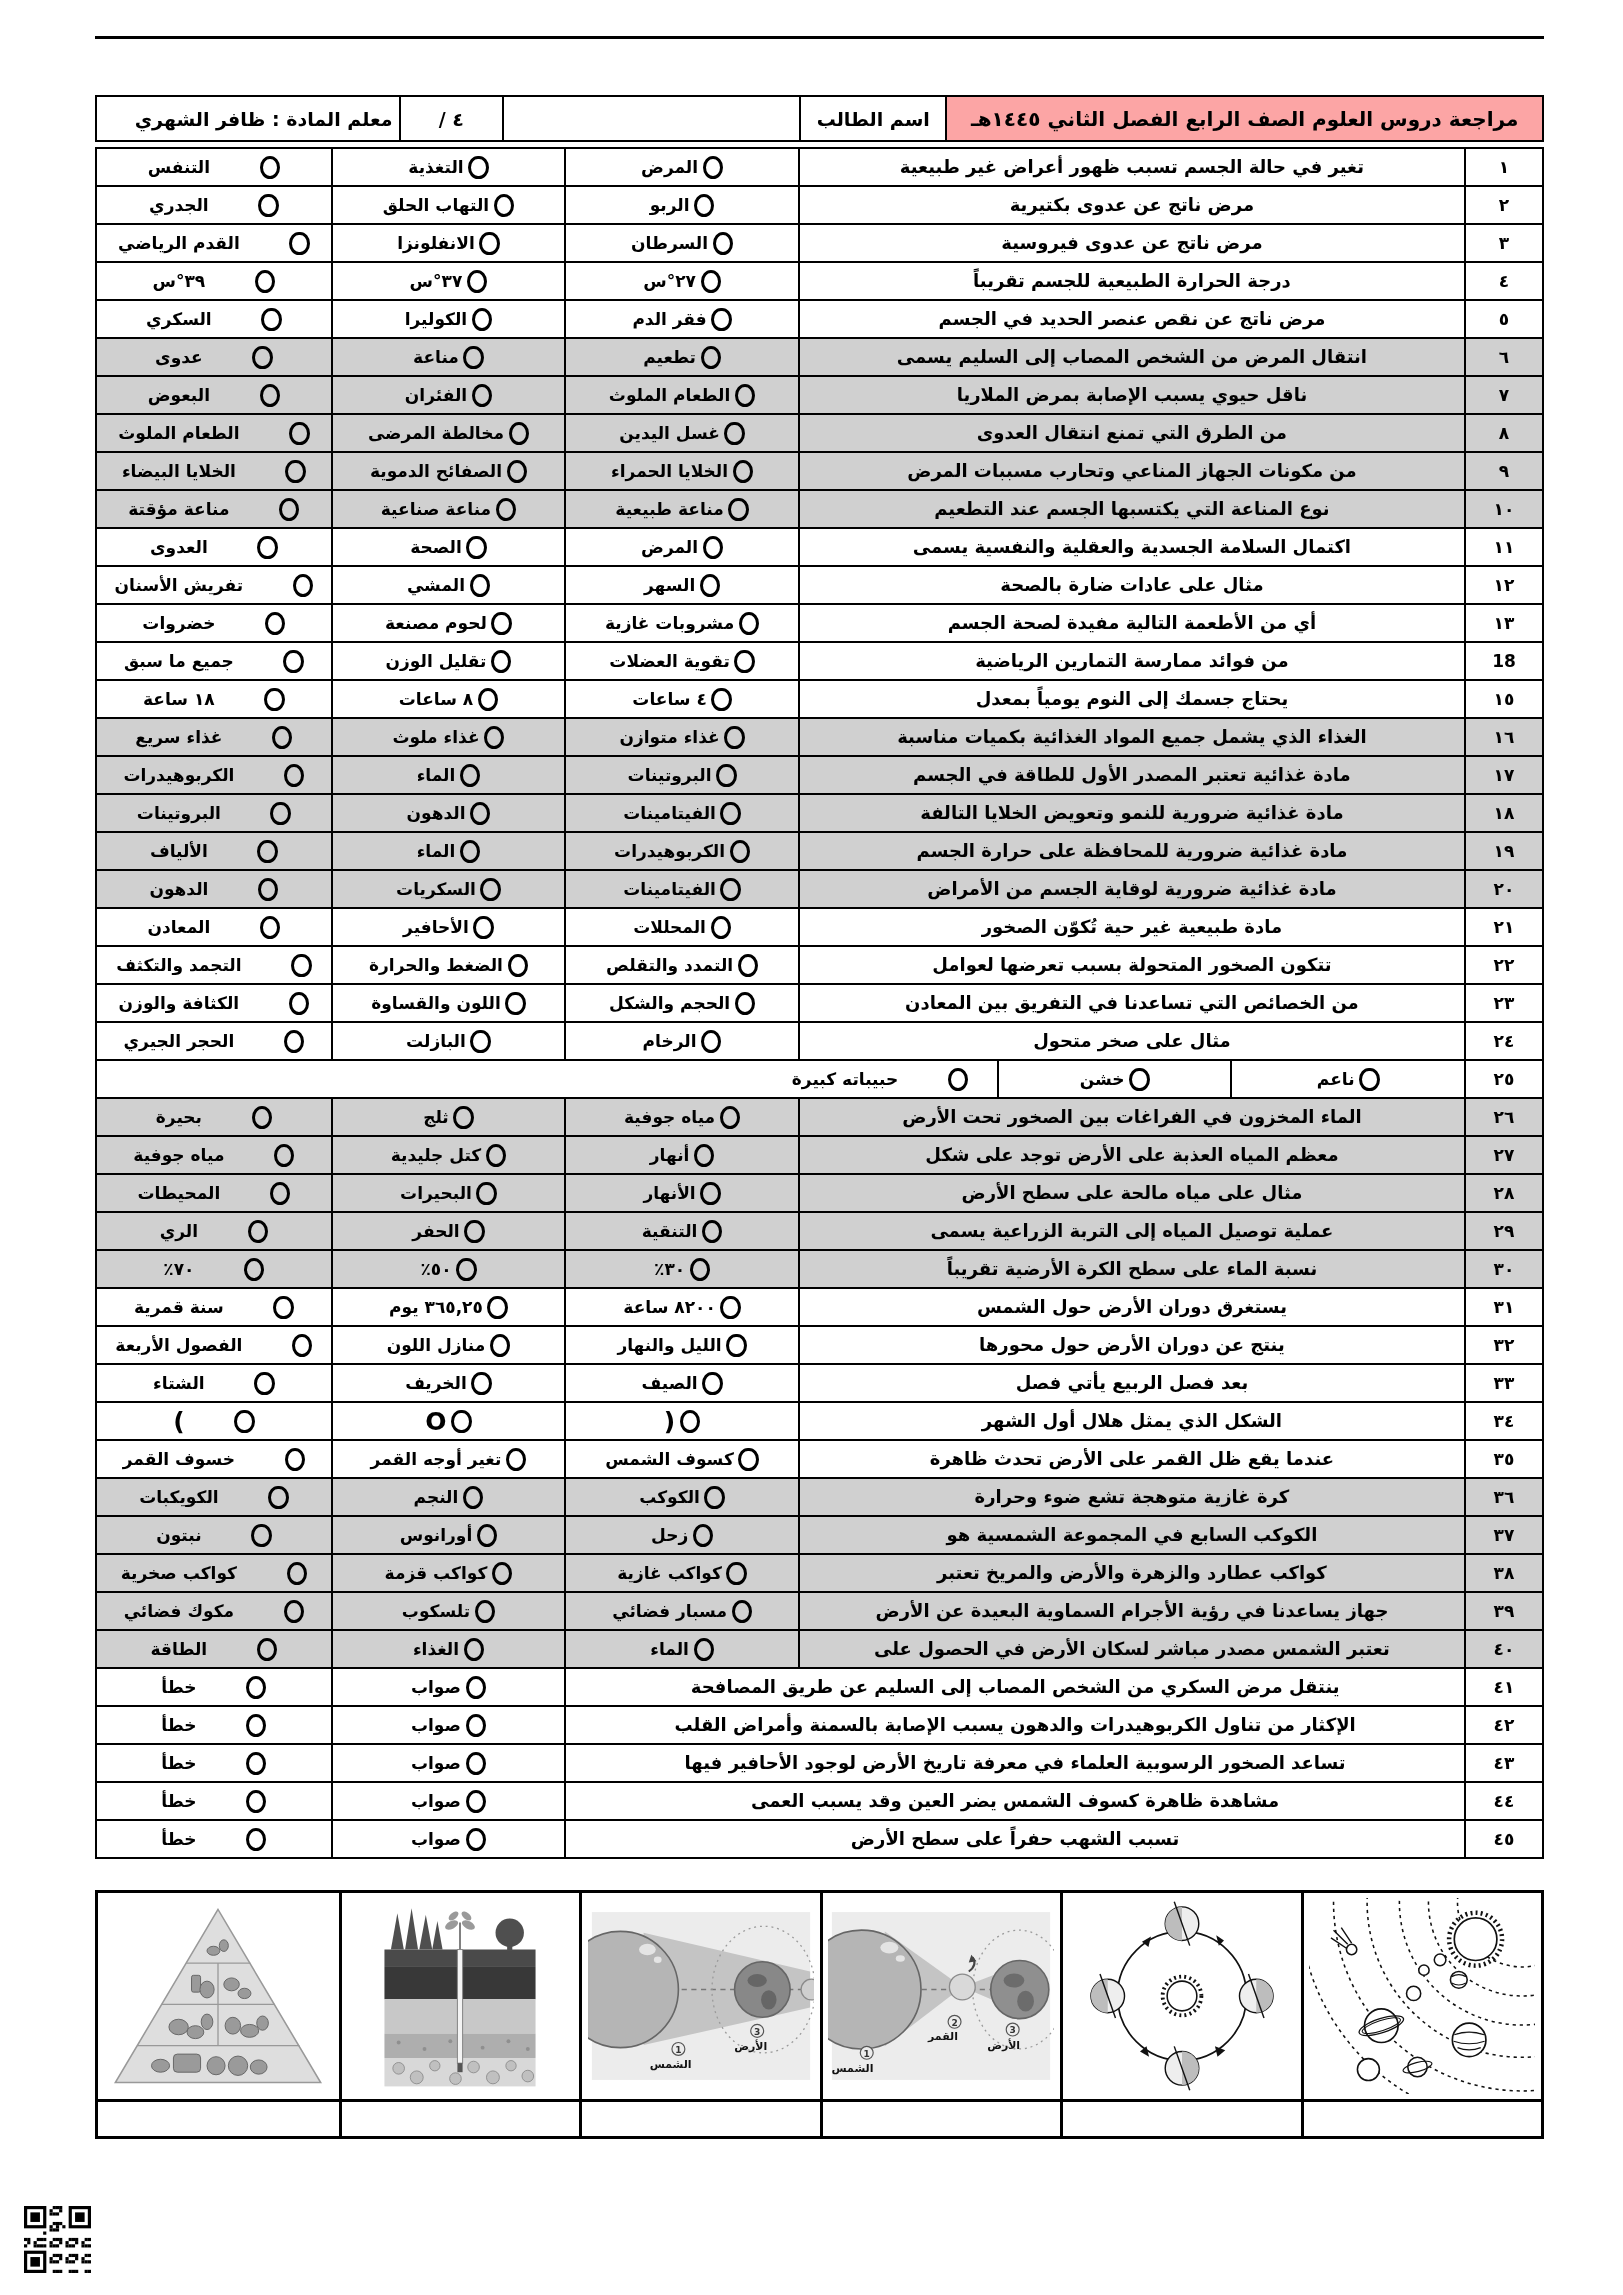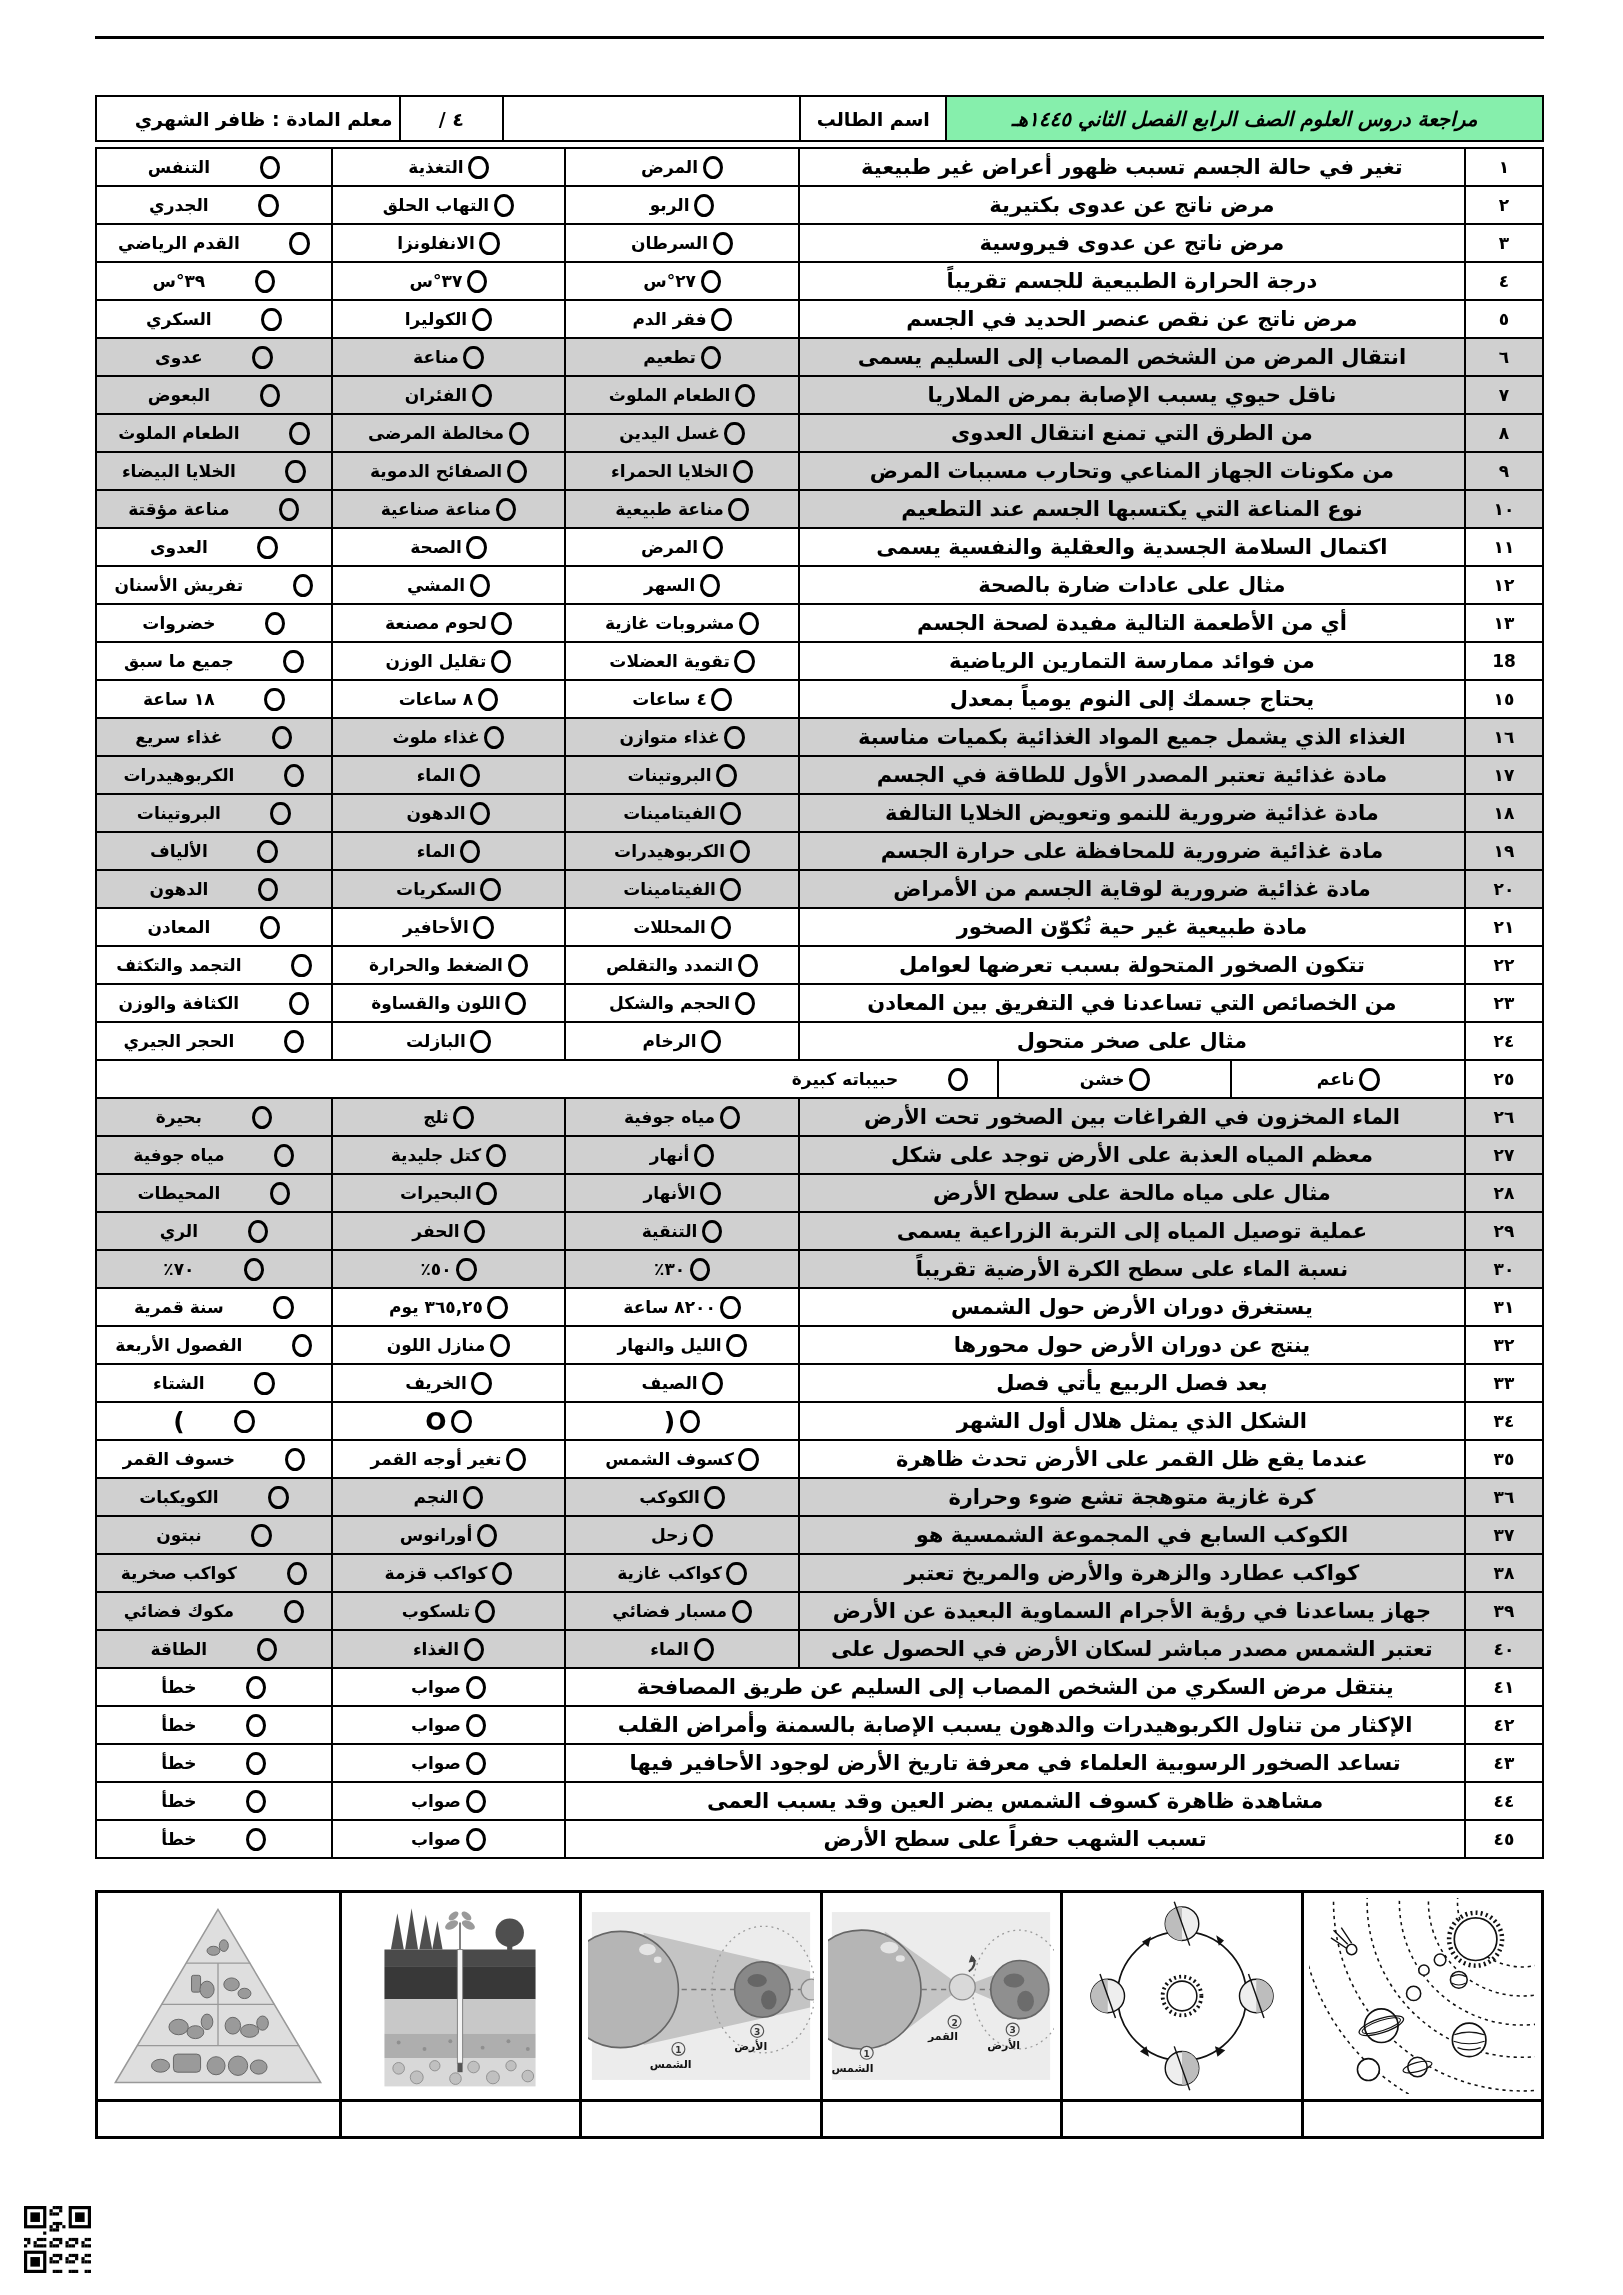--- a/index.html
+++ b/index.html
@@ -8,35 +8,35 @@
     font-family:"DejaVu Sans",sans-serif;font-weight:700;color:#000;
     overflow:hidden;direction:rtl;
   }
   .content{position:absolute;top:0;right:79px;width:1449px;}
   .top-rule{margin-top:36px;height:3.3px;background:#000;}
 
   
   .hdr{margin-top:56px;display:flex;flex-direction:row;border:2.6px solid #000;height:43px;}
   .hdr-cell{display:flex;align-items:center;justify-content:center;border-left:2.6px solid #000;box-sizing:border-box;font-size:19px;}
   .hdr-cell:last-child{border-left:none;padding-left:31px;}
-  .hdr-title{width:41.3%;background:#86efac;font-size:20px;font-style:italic;}
+  .hdr-title{width:41.3%;background:#fca5a5;font-size:20px;}
   .hdr-student{width:10.1%;text-align:center;}
   .hdr-blank{width:20.6%;}
   .hdr-grade{width:7.1%;}
   .hdr-teacher{width:20.9%;}
 
   
   .qtable{margin-top:5.2px;border:2.6px solid #000;}
   .q-row{display:flex;flex-direction:row;height:36px;border-top:2.6px solid #000;background:#fff;}
   .q-row:first-child{border-top:none;}
   .q-row.band{background:#d0d0d0;}
   .cell{display:flex;align-items:center;box-sizing:border-box;border-left:2px solid #000;overflow:hidden;}
   .cell:last-child{border-left:none;gap:45px;}
   .c-num{width:5.4%;justify-content:center;font-size:17px;}
-  .c-q{width:46.1%;justify-content:center;font-size:21px;padding:0 5.2px;text-align:center;line-height:1.05;}
+  .c-q{width:46.1%;justify-content:center;font-size:18px;padding:0 5.2px;text-align:center;line-height:1.05;}
   .c-q.wide{width:62.2667%;}
   .c-opt{width:16.1667%;justify-content:center;font-size:17px;padding:0 3.9px;white-space:nowrap;}
   .radio{flex:0 0 auto;width:14.4px;height:17.7px;border:3.3px solid #000;border-radius:50%;margin-left:4.6px;background:transparent;}
   .opt-sym{font-size:25px;font-weight:700;}
 
   
   .figtable{margin-top:31px;border:3.3px solid #000;}
   .fig-row{display:flex;flex-direction:row;height:206px;}
   .ans-row{display:flex;flex-direction:row;height:34px;border-top:3.3px solid #000;}
   .fig-cell,.ans-cell{width:16.6667%;box-sizing:border-box;border-left:3.3px solid #000;display:flex;align-items:center;justify-content:center;background:#fff;}

